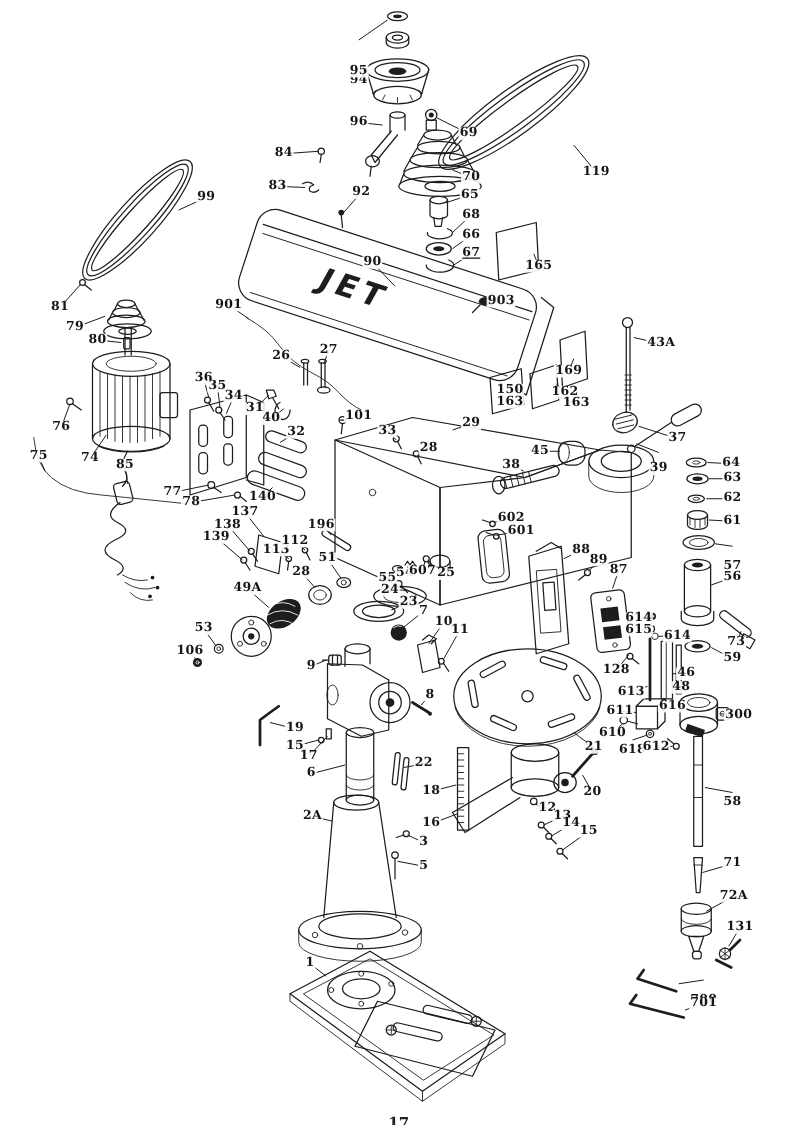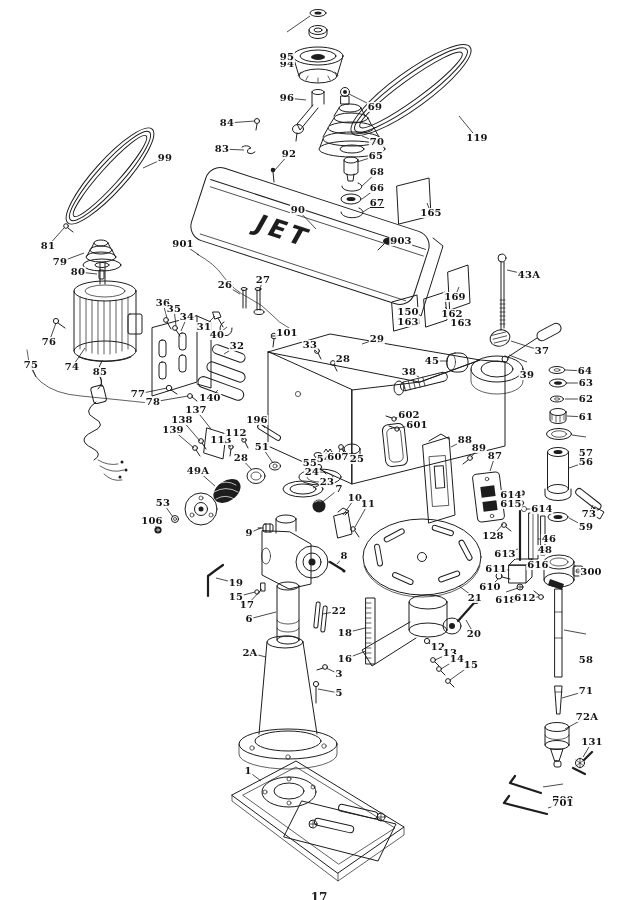--- a/index.html
+++ b/index.html
@@ -720,21 +720,21 @@
       <div class="part-label" style="left: 250px; top: 653px;">2A</div>
       <div class="part-label" style="left: 475px; top: 598px;">21</div>
       <div class="part-label" style="left: 474px; top: 634px;">20</div>
       <div class="part-label" style="left: 438px; top: 647px;">12</div>
       <div class="part-label" style="left: 450px; top: 653px;">13</div>
       <div class="part-label" style="left: 457px; top: 659px;">14</div>
       <div class="part-label" style="left: 471px; top: 665px;">15</div>
       <div class="part-label" style="left: 339px; top: 674px;">3</div>
       <div class="part-label" style="left: 339px; top: 693px;">5</div>
       <div class="part-label" style="left: 248px; top: 771px;">1</div>
-      <div class="part-label" style="left: 586px; top: 660px;">58</div>
+      <div class="part-label" style="left: 586px; top: 642px;">58</div>
       <div class="part-label" style="left: 586px; top: 691px;">71</div>
       <div class="part-label" style="left: 587px; top: 717px;">72A</div>
       <div class="part-label" style="left: 592px; top: 742px;">131</div>
       <div class="part-label" style="left: 563px; top: 800px;">700</div>
       <div class="part-label" style="left: 563px; top: 803px;">701</div>
     </div>
 
   <div class="page-num">17</div>
 </div>
 

